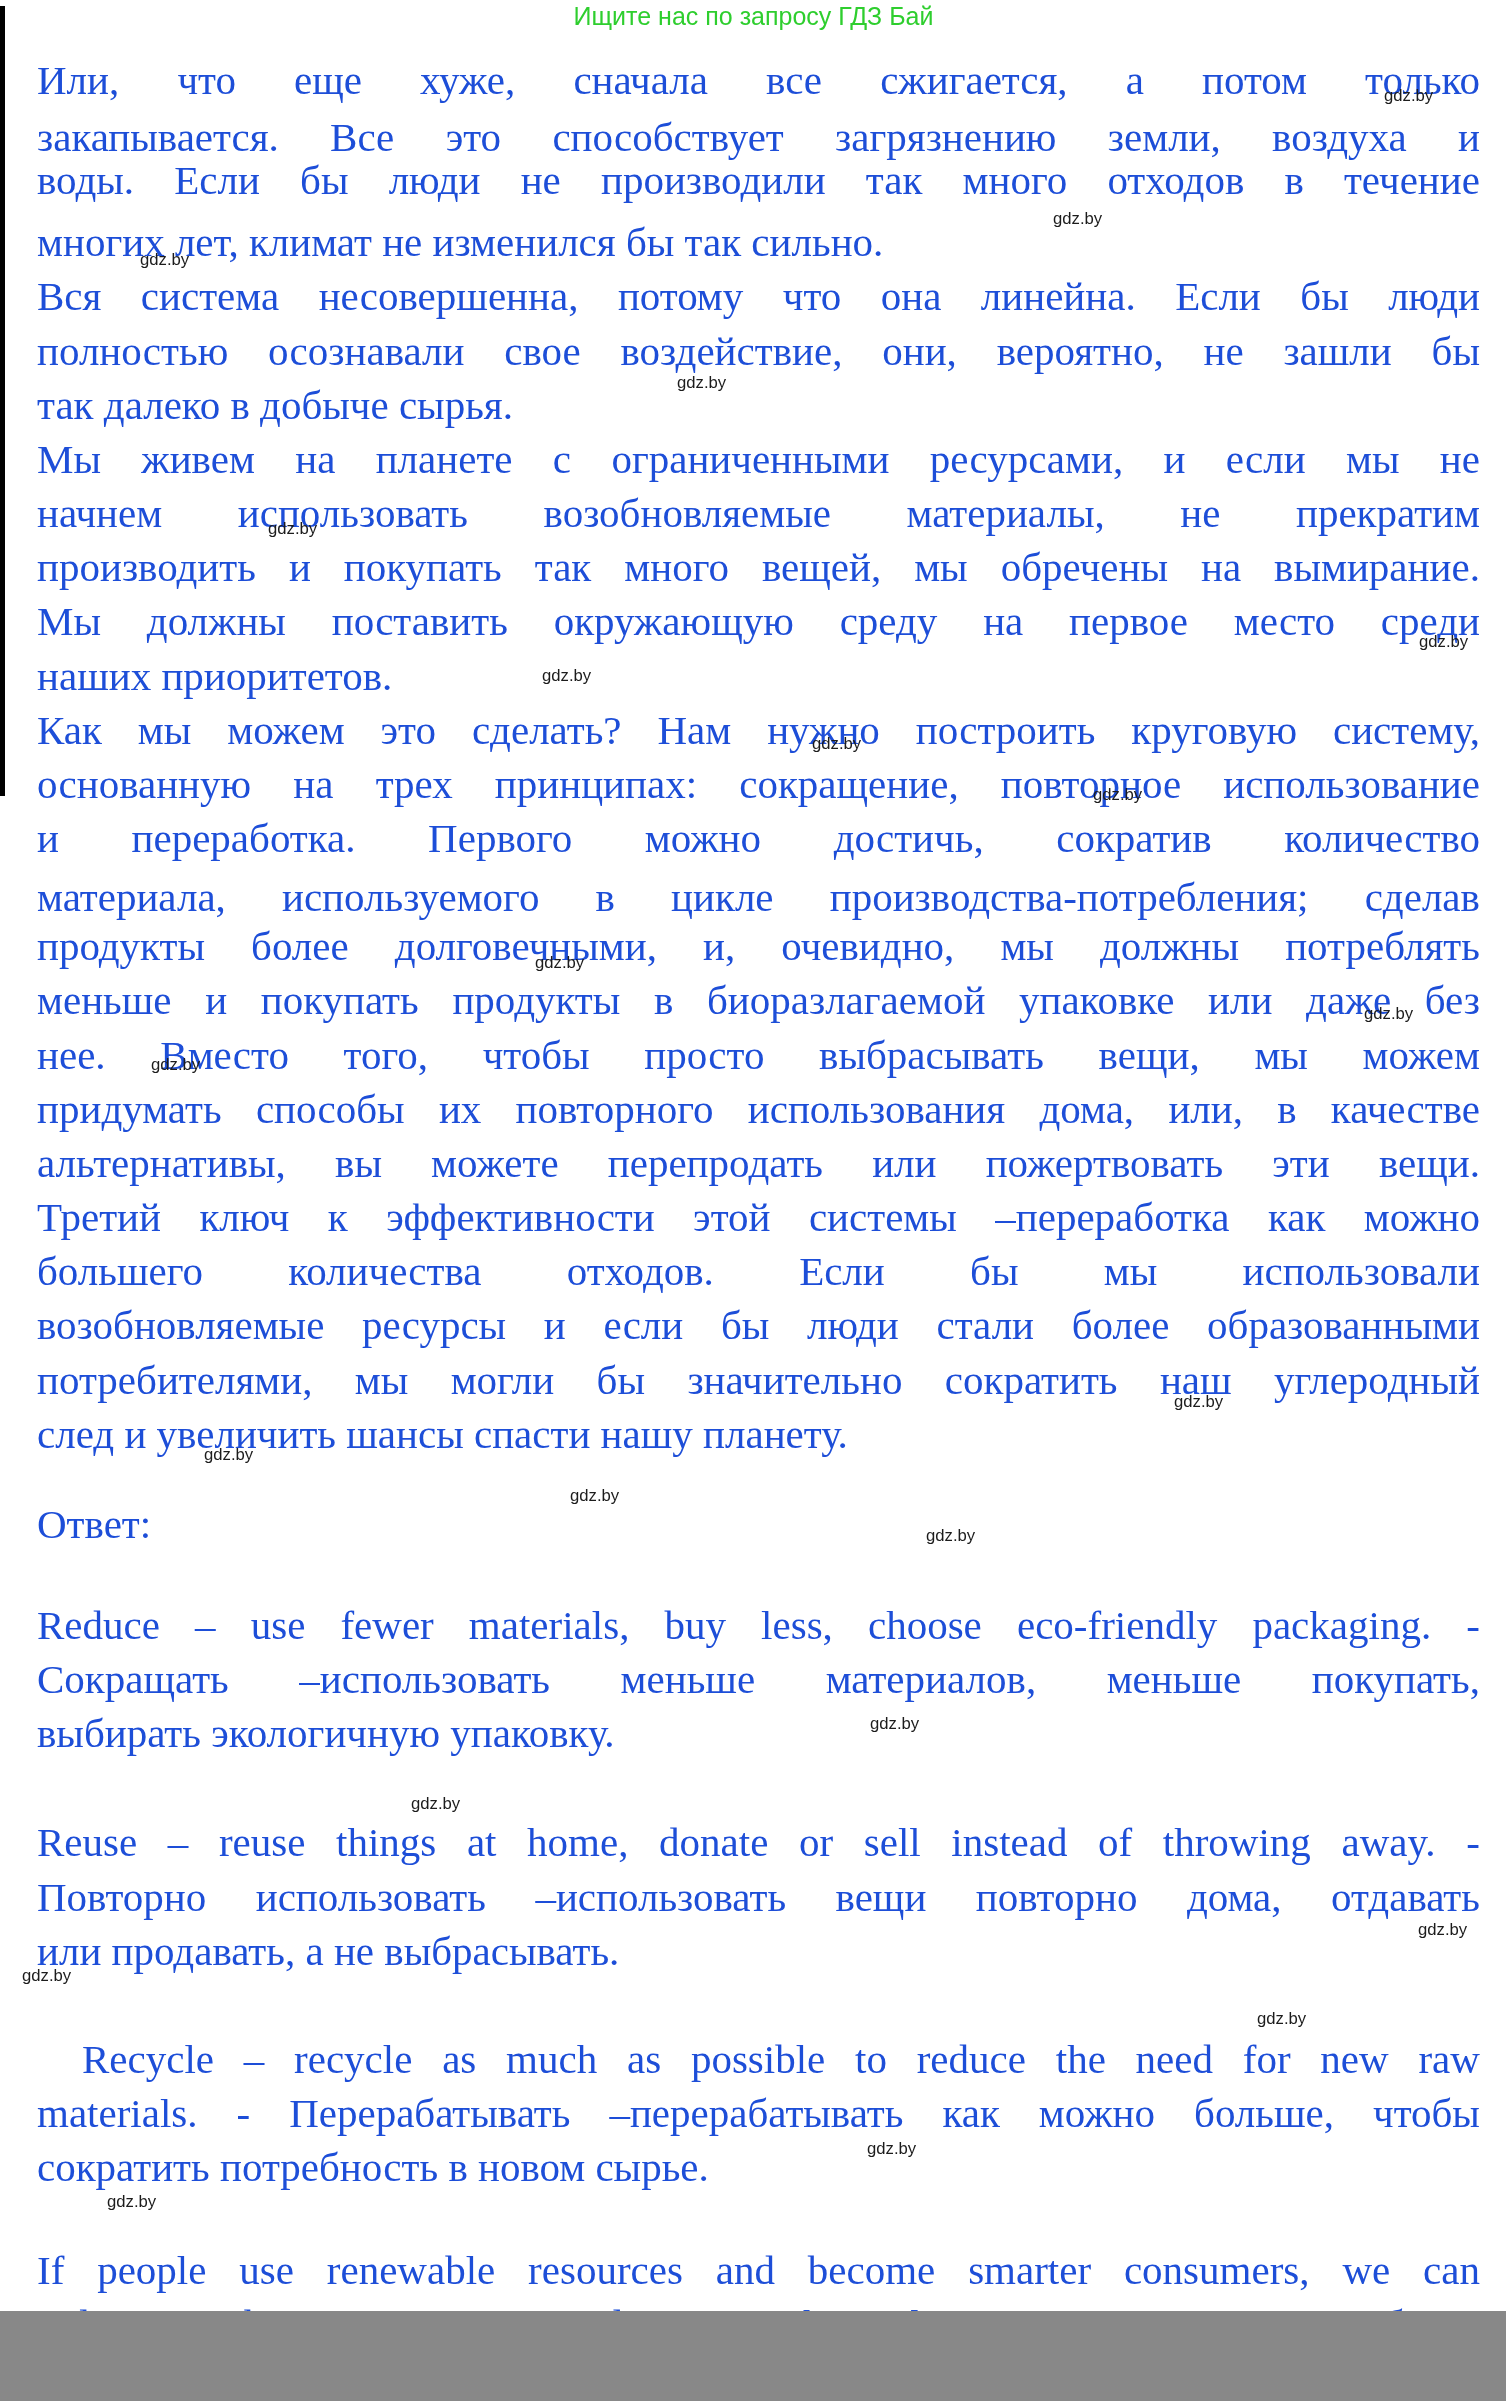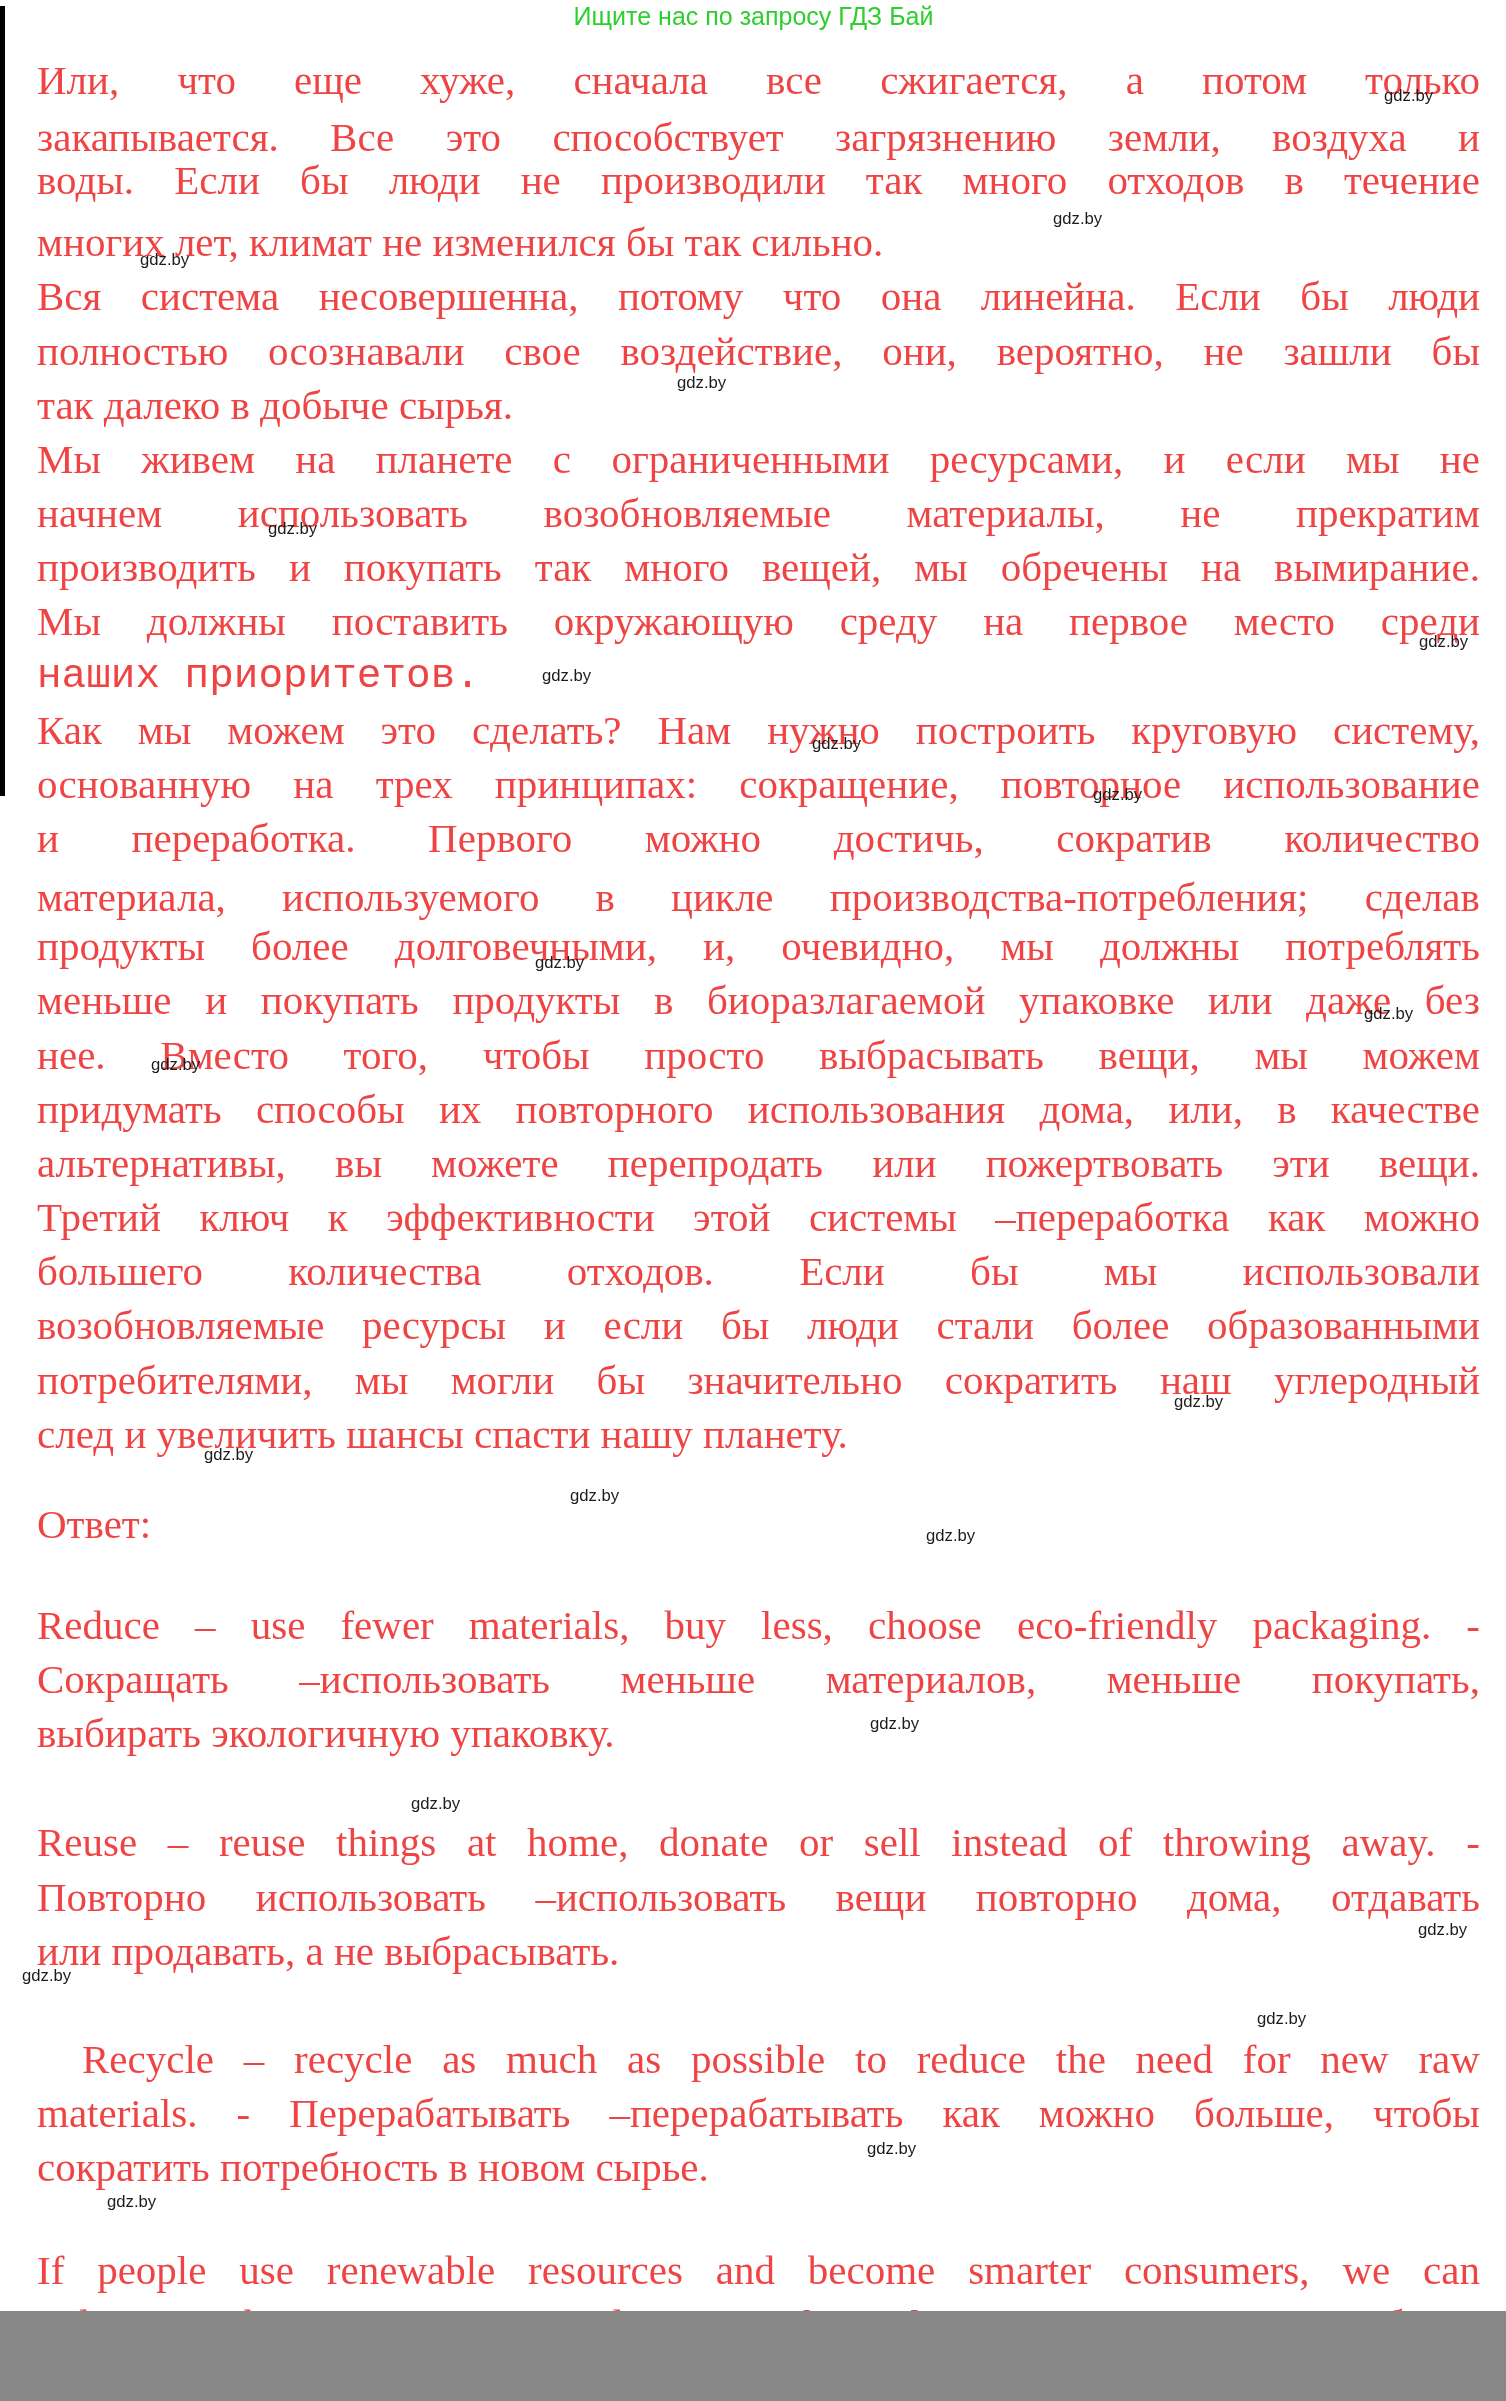--- a/index.html
+++ b/index.html
@@ -13,21 +13,21 @@
   .promo-header{
     position:absolute;top:3.2px;left:0;width:100%;
     text-align:center;
     font-family:"Liberation Sans",sans-serif;
     font-size:25px;font-weight:500;line-height:27px;
   }
   .text-layer{position:absolute;inset:0;}
   .ln{
     position:absolute;left:37px;right:27px;height:54px;
     font-family:"Liberation Serif",serif;
-    font-size:41px;line-height:49px;color:#ef4444;
+    font-size:41px;line-height:49px;color:#1d4ed8;
     white-space:nowrap;
   }
   .ln.just{display:flex;justify-content:space-between;white-space:normal;}
   .ln.just span{white-space:nowrap;}
   .wm{
     position:absolute;
     font-family:"Liberation Sans",sans-serif;
     font-size:16.7px;line-height:19px;color:#1c1c1c;
   }
   .footer-links{
@@ -145,21 +145,21 @@
         <span>Мы</span>
         <span>должны</span>
         <span>поставить</span>
         <span>окружающую</span>
         <span>среду</span>
         <span>на</span>
         <span>первое</span>
         <span>место</span>
         <span>среди</span>
       </div>
-      <div class="ln" style="top: 652px; font-family: Liberation Mono, monospace;">наших приоритетов.</div>
+      <div class="ln" style="top: 652px;">наших приоритетов.</div>
       <div class="ln just" style="top: 706px;">
         <span>Как</span>
         <span>мы</span>
         <span>можем</span>
         <span>это</span>
         <span>сделать?</span>
         <span>Нам</span>
         <span>нужно</span>
         <span>построить</span>
         <span>круговую</span>

